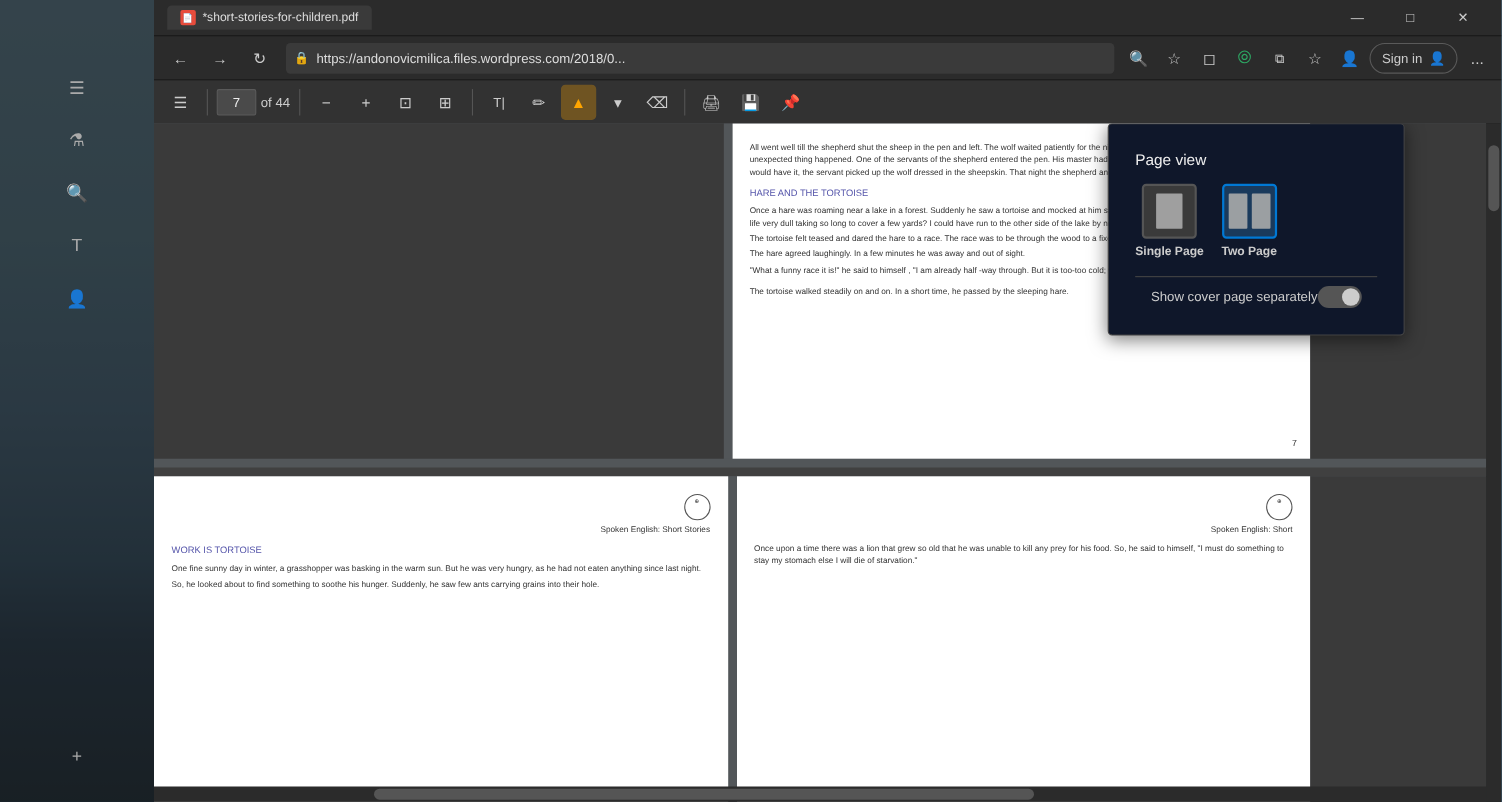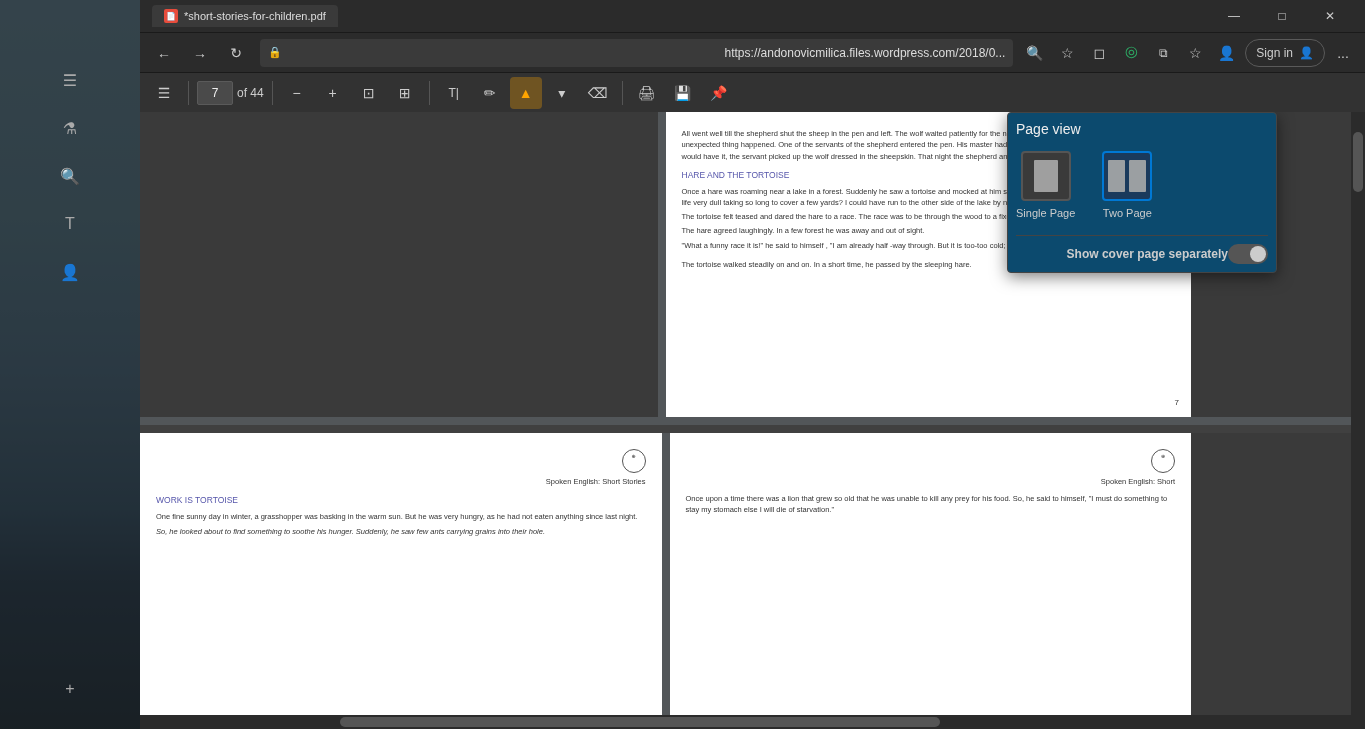--- a/index.html
+++ b/index.html
@@ -134,21 +134,20 @@
       margin: 0 4px;
     }
 
     .address-text {
       font-size: 12px;
       color: #ddd;
       flex: 1;
       white-space: nowrap;
       overflow: hidden;
       text-overflow: ellipsis;
-      text-align: right;
     }
 
     .nav-icons {
       display: flex;
       align-items: center;
       gap: 4px;
     }
 
     .nav-icon {
       width: 28px;
@@ -314,38 +313,39 @@
       height: 100%;
       pointer-events: none;
       z-index: 50;
     }
 
     .page-view-popup {
       position: absolute;
       top: 0;
       right: 60px;
       width: 270px;
-      background: #0c4a6e;
+      background: #0f172a;
       border: 1px solid #444;
       border-radius: 4px;
-      padding: 8px;
+      padding: 24px;
       pointer-events: all;
       box-shadow: 0 4px 16px rgba(0,0,0,0.5);
     }
 
     .popup-title {
       font-size: 14px;
       color: #eee;
       margin-bottom: 14px;
     }
 
     .page-view-options {
       display: flex;
-      gap: 27px;
+      gap: 16px;
       margin-bottom: 16px;
+      font-weight: bold;
     }
 
     .page-view-option {
       display: flex;
       flex-direction: column;
       align-items: center;
       gap: 6px;
       cursor: pointer;
     }
 
@@ -376,22 +376,21 @@
 
     .popup-divider {
       height: 1px;
       background: #444;
       margin: 8px 0;
     }
 
     .cover-row {
       display: flex;
       align-items: center;
-      justify-content: flex-end;
-      font-weight: bold;
+      justify-content: center;
     }
 
     .cover-label {
       font-size: 12px;
       color: #ccc;
     }
 
     .toggle-switch {
       width: 40px;
       height: 20px;
@@ -536,41 +535,41 @@
         <div style="flex:1; background:#3a3a3a; padding:12px; position:relative;">
         </div>
 
         <div style="width:8px; background:#525659;"></div>
 
         <div class="pdf-page" style="flex:1;">
           <p class="pdf-page-text">All went well till the shepherd shut the sheep in the pen and left. The wolf waited patiently for the night to advance and grow darker. But then an unexpected thing happened. One of the servants of the shepherd entered the pen. His master had sent him to bring a fat sheep for supper. As luck would have it, the servant picked up the wolf dressed in the sheepskin. That night the shepherd and his guests had the wolf for supper.</p>
           <p class="pdf-page-title">HARE AND THE TORTOISE</p>
           <p class="pdf-page-text">Once a hare was roaming near a lake in a forest. Suddenly he saw a tortoise and mocked at him saying - "Hurry up, you slow coach! Don't you find life very dull taking so long to cover a few yards? I could have run to the other side of the lake by now."</p>
           <p class="pdf-page-text" style="margin-top:3px;">The tortoise felt teased and dared the hare to a race. The race was to be through the wood to a fixed goal.</p>
-          <p class="pdf-page-text" style="margin-top:3px;">The hare agreed laughingly. In a few forest he was away and out of sight.</p>
+          <p class="pdf-page-text" style="margin-top:3px;">The hare agreed laughingly. In a few minutes he was away and out of sight.</p>
           <p class="pdf-page-text" style="margin-top:3px;">"What a funny race it is!" he said to himself , "I am already half -way through. But it is too-too cold; why not have a nap in the warm sunshine?"</p>
           <p class="pdf-page-text" style="margin-top:8px;">The tortoise walked steadily on and on. In a short time, he passed by the sleeping hare.</p>
           <span class="pdf-page-number">7</span>
         </div>
 
         <div style="width:160px; background:#3a3a3a;"></div>
       </div>
 
       <div style="height:8px; background:#404040;"></div>
 
       <div style="display:flex; height:calc(50% - 4px); gap:0;">
 
         <div class="pdf-page" style="flex:1;">
           <div class="pdf-page-logo">
             <div class="pdf-page-logo-circle">⊕</div>
           </div>
           <p class="pdf-page-subtitle">Spoken English: Short Stories</p>
           <p class="pdf-page-title">WORK IS TORTOISE</p>
           <p class="pdf-page-text">One fine sunny day in winter, a grasshopper was basking in the warm sun. But he was very hungry, as he had not eaten anything since last night.</p>
-          <p class="pdf-page-text" style="margin-top:4px;font-style:italic;">So, he looked about to find something to soothe his hunger. Suddenly, he saw few ants carrying grains into their hole.</p>
+          <p class="pdf-page-text" style="margin-top:4px;">So, he looked about to find something to soothe his hunger. Suddenly, he saw few ants carrying grains into their hole.</p>
         </div>
 
         <div style="width:8px; background:#525659;"></div>
 
         <div class="pdf-page" style="flex:1;">
           <div class="pdf-page-logo">
             <div class="pdf-page-logo-circle">⊕</div>
           </div>
           <p class="pdf-page-subtitle">Spoken English: Short</p>
           <p class="pdf-page-text">Once upon a time there was a lion that grew so old that he was unable to kill any prey for his food. So, he said to himself, "I must do something to stay my stomach else I will die of starvation."</p>

